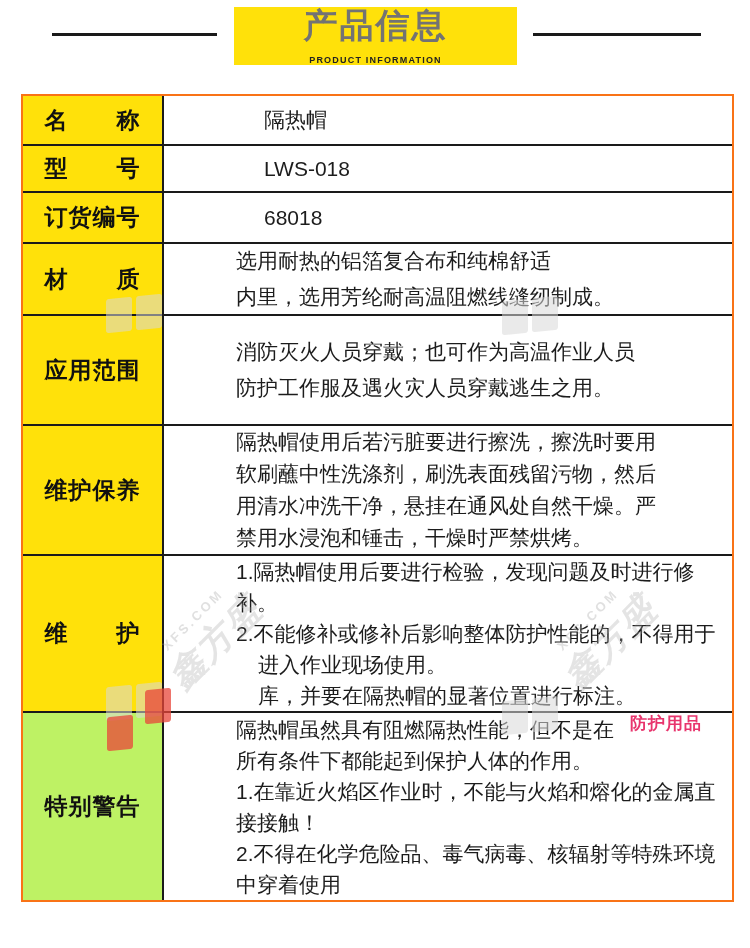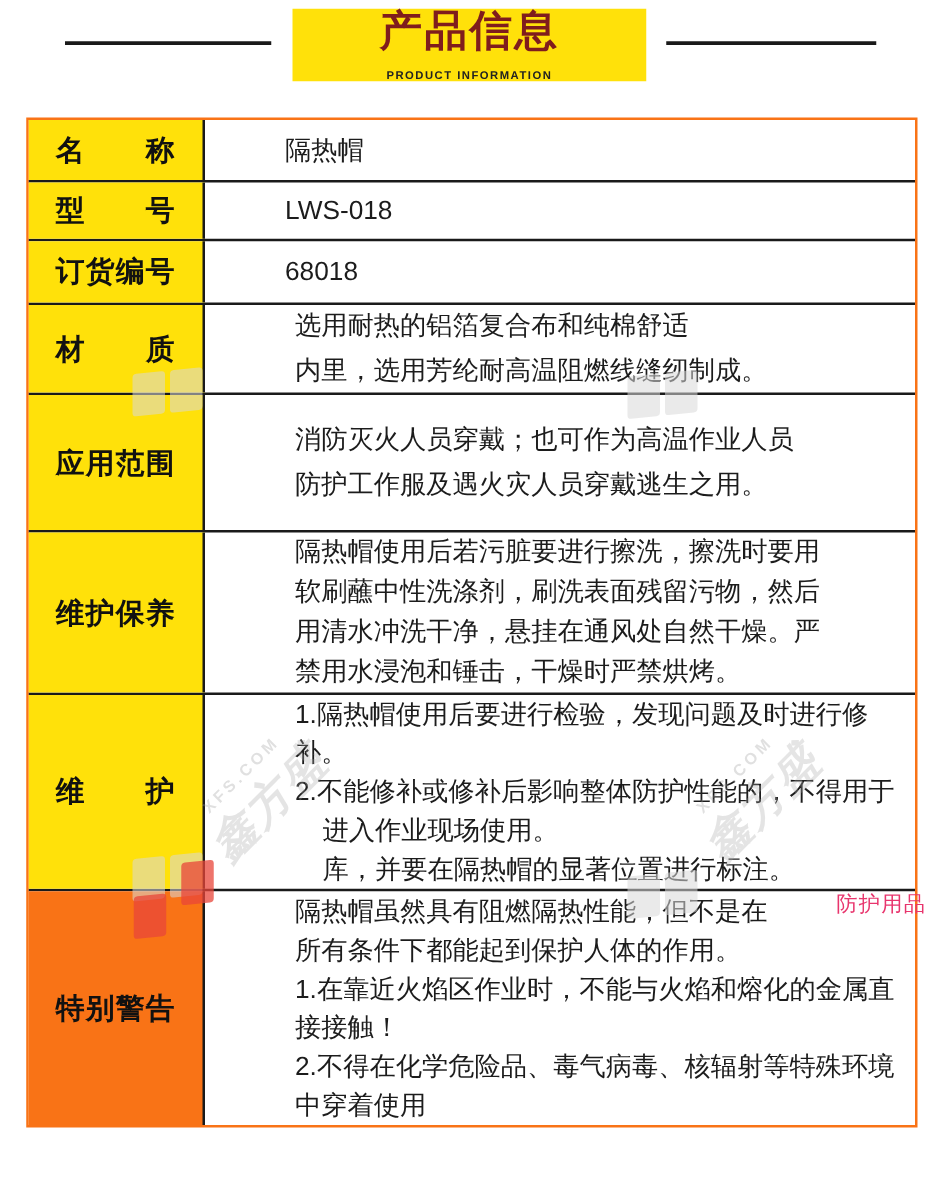--- a/index.html
+++ b/index.html
@@ -13,46 +13,46 @@
   
   .hdr-line { position:absolute; height:3px; background:#1a1a1a; top:33px; }
   .hdr-line.left  { left:52px;  width:165px; }
   .hdr-line.right { left:533px; width:168px; }
   .banner {
     position:absolute; left:234px; top:7px; width:283px; height:58px;
     background:#FFE10A; display:flex; flex-direction:column; align-items:center;
     justify-content:center; z-index:3;
   }
   .banner .title {
-    font-size:34px; font-weight:bold; color:#7f1d1d; letter-spacing:2px; line-height:36px;
+    font-size:34px; font-weight:bold; color:#737373; letter-spacing:2px; line-height:36px;
   }
   .banner .subtitle {
     font-size:9px; font-weight:bold; color:#222; letter-spacing:1.2px; margin-top:12px;
   }
 
   
   .ptable {
     position:absolute; left:21px; top:94px; width:713px;
     border:2px solid #f97316; background:#fff; z-index:2;
   }
   .row { display:flex; width:100%; border-bottom:2px solid #1a1a1a; }
   .row:last-child { border-bottom:none; }
   .label-cell {
     width:141px; min-width:141px; background:#FFE10A; border-right:2px solid #1a1a1a;
     display:flex; align-items:center; justify-content:center;
   }
-  .label-cell.red { background:#f97316; }
+  .label-cell.red { background:#bef264; }
   .label-cell span {
     font-size:23px; font-weight:bold; color:#111; letter-spacing:1px; text-align:center;
   }
   .content-cell {
     flex:1; display:flex; flex-direction:column; justify-content:center;
     padding-left:72px; padding-right:8px; color:#1c1c1c;
   }
-  .content-cell.pad-lg { padding-left:64px; }
+  .content-cell.pad-lg { padding-left:100px; }
   .content-cell .line { font-size:21px; font-weight:500; color:#1c1c1c; }
   .r0 { height:50px; } .r1 { height:47px; } .r2 { height:51px; }
   .r3 { height:72px; }  .r3 .line { line-height:36px; }
   .r4 { height:110px; } .r4 .line { line-height:36px; }
   .r5 { height:130px; } .r5 .line { line-height:32px; }
   .r6 { height:157px; } .r6 .line { line-height:31px; }
   .r7 { height:187px; } .r7 .line { line-height:31px; }
   .line.indent { padding-left:22px; }
 
   
@@ -64,21 +64,21 @@
   .wm-en { font-size:13px; font-weight:bold; color:#9a9a9a; letter-spacing:3px; }
   .wm-cn { font-size:36px; font-weight:bold; font-style:italic; color:#a8a8a8; letter-spacing:2px; }
   .wm.front { z-index:4; }
   .sq {
     position:absolute; width:26px; height:34px; background:#d9d9d9; opacity:0.55;
     border-radius:3px; transform:skewY(-6deg); z-index:4; pointer-events:none;
   }
   .sq.red { background:#e8463a; opacity:0.75; }
   .badge {
     position:absolute; left:630px; top:712px; z-index:5;
-    font-size:17px; font-weight:normal; color:#E8356D; letter-spacing:1px;margin-left:39px;
+    font-size:17px; font-weight:bold; color:#E8356D; letter-spacing:1px;
   }
 </style>
 </head>
 <body>
 
 <div class="page">
 
   <div class="wm" style="left:95px; top:195px; width:140px; height:140px;">
     <div class="wm-rot" style="margin-top:30px;">
       <span class="wm-en">XFS.COM</span>

